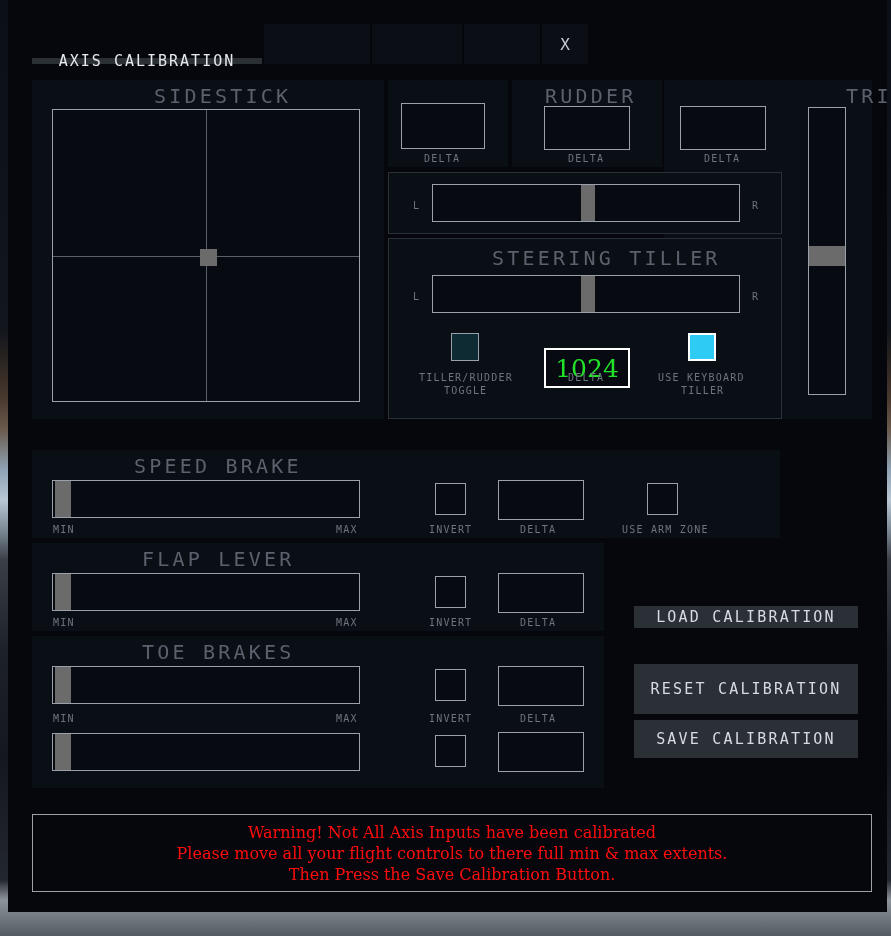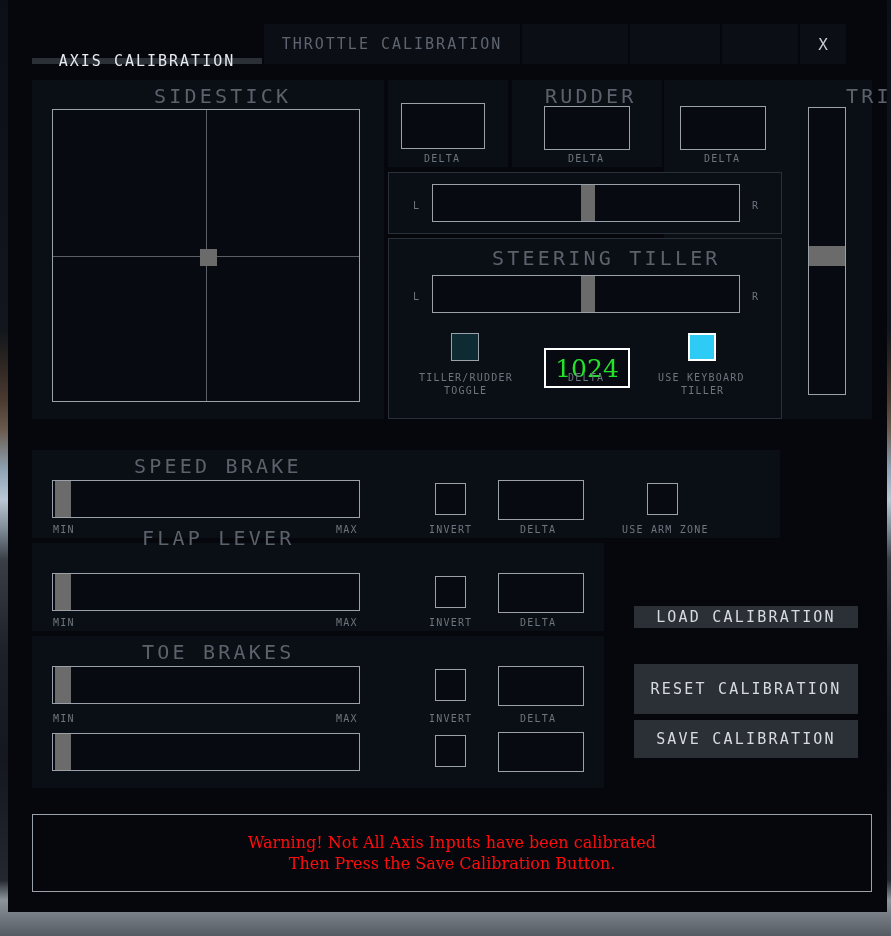--- a/index.html
+++ b/index.html
@@ -213,23 +213,20 @@
 <body>
 
 <div id="bg-scene"></div>
 
 <div id="app-window">
 
   <div id="tabbar">
     <div class="tab wide active">
       <span>AXIS CALIBRATION</span>
     </div>
-    <div class="tab wide2">
-      <span>THROTTLE CALIBRATION</span>
-    </div>
     <div class="tab blank">
       <span></span>
     </div>
     <div class="tab blank2">
       <span></span>
     </div>
     <div class="tab blank3">
       <span></span>
     </div>
     <div class="tab closebtn">
@@ -307,21 +304,21 @@
   <div class="chk" style="left:427px;top:483px;width:31px;height:32px;"></div>
   <div class="minilabel" style="left:421px;top:524px;">INVERT</div>
   <div class="box" style="left:490px;top:480px;width:86px;height:40px;">
     <div class="delta-val"></div>
   </div>
   <div class="minilabel" style="left:512px;top:524px;">DELTA</div>
   <div class="chk" style="left:639px;top:483px;width:31px;height:32px;"></div>
   <div class="minilabel" style="left:614px;top:524px;">USE ARM ZONE</div>
 
   <div class="panel" style="left:24px;top:543px;width:572px;height:88px;"></div>
-  <div class="panel-title" style="left:134px;top:526px;">FLAP LEVER</div>
+  <div class="panel-title" style="left:134px;top:547px;">FLAP LEVER</div>
   <div class="hslider" style="left:44px;top:573px;width:308px;height:38px;">
     <div class="hthumb" style="left:2px;width:16px;"></div>
   </div>
   <div class="minilabel" style="left:45px;top:617px;">MIN</div>
   <div class="minilabel" style="left:328px;top:617px;">MAX</div>
   <div class="chk" style="left:427px;top:576px;width:31px;height:32px;"></div>
   <div class="minilabel" style="left:421px;top:617px;">INVERT</div>
   <div class="box" style="left:490px;top:573px;width:86px;height:40px;">
     <div class="delta-val"></div>
   </div>
@@ -355,16 +352,17 @@
   </div>
   <div class="btn" style="left:626px;top:664px;width:224px;height:50px;">
     <span>RESET CALIBRATION</span>
   </div>
   <div class="btn" style="left:626px;top:720px;width:224px;height:38px;">
     <span>SAVE CALIBRATION</span>
   </div>
 
   <div id="warnbox">
     <div>Warning!  Not All Axis Inputs have been calibrated</div>
+    <div>Please move all your flight controls to there full min &amp; max extents.</div>
     <div>Then Press the Save Calibration Button.</div>
   </div>
 
 </div>
 
 </body></html>

